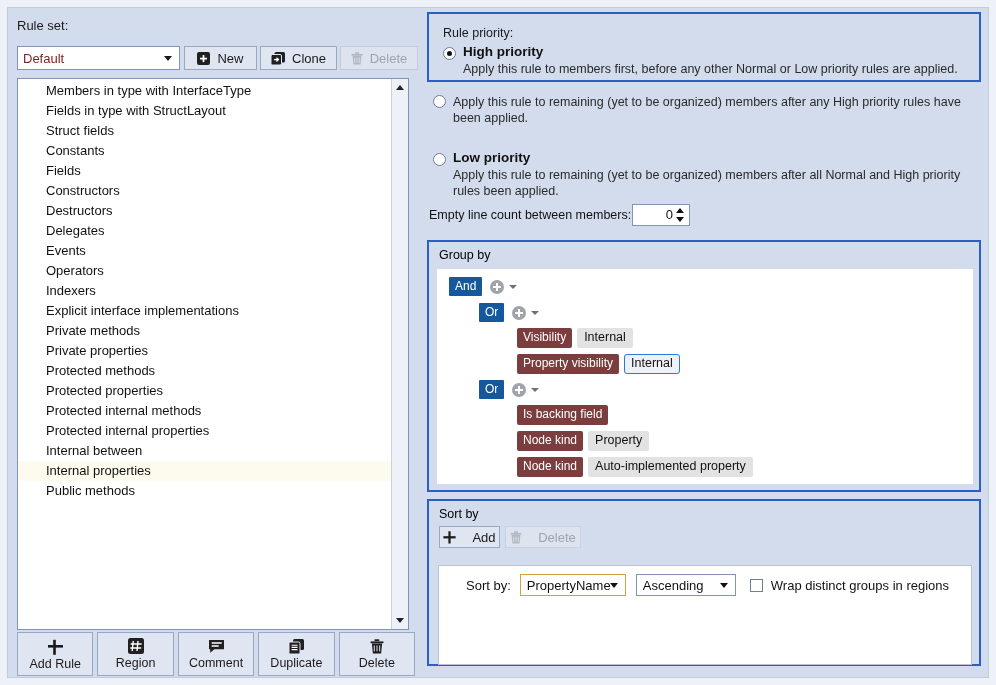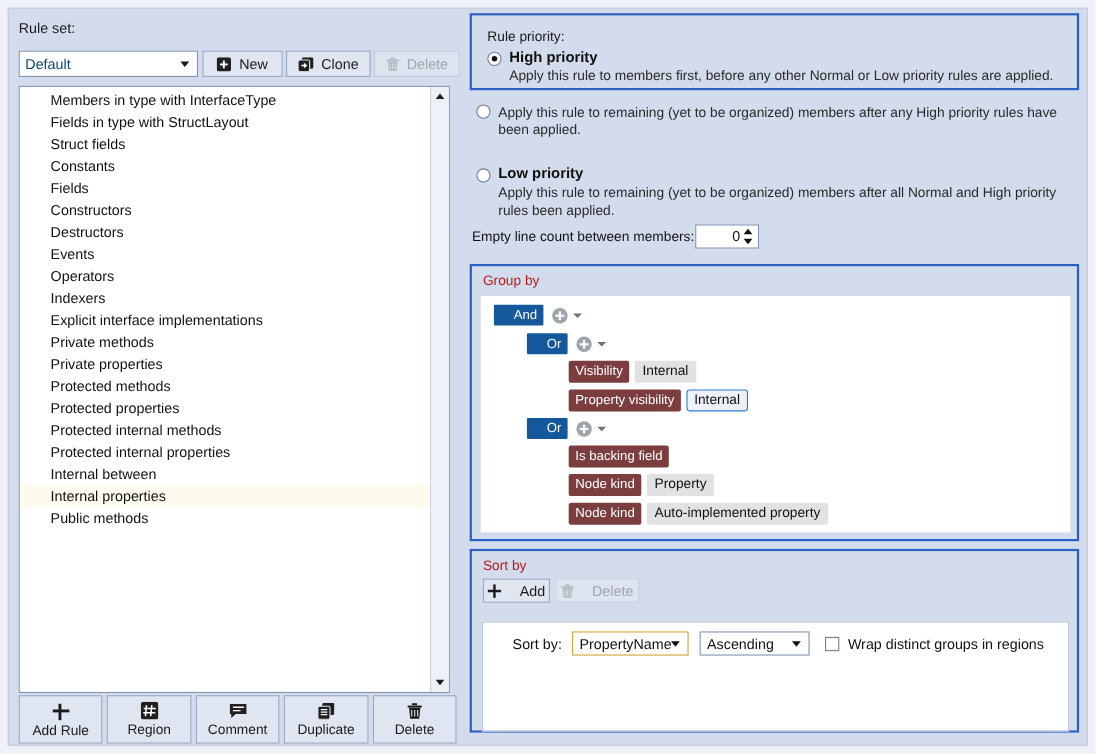--- a/index.html
+++ b/index.html
@@ -31,21 +31,21 @@
   }
   
   .combo {
     position: absolute;
     left: 9px; top: 38px;
     width: 163px; height: 24px;
     background: #ffffff;
     border: 1px solid #8294b4;
     box-sizing: border-box;
     display: flex; align-items: center;
-    font-size: 13px; color: #0c4a6e;
+    font-size: 13px; color: #7f1d1d;
     padding-left: 5px;
     cursor: default;
   }
   .combo .caret {
     position: absolute; right: 7px; top: 9px;
     width: 0; height: 0;
     border-left: 4.5px solid transparent;
     border-right: 4.5px solid transparent;
     border-top: 5px solid #1a1a1a;
   }
@@ -215,33 +215,33 @@
   #groupby-panel {
     position: absolute;
     left: 8px; top: 232px;
     width: 554px; height: 252px;
     border: 2px solid #2b5fc4;
     box-sizing: border-box;
     background: #d3dced;
   }
   .panel-title {
     position: absolute; left: 10px; top: 6px;
-    font-size: 12.5px; color: #b91c1c;
+    font-size: 12.5px; color: #000000;
   }
   #groupby-canvas {
     position: absolute; left: 8px; top: 27px;
     width: 536px; height: 215px;
     background: #ffffff;
     box-sizing: border-box;
   }
   .node-row { position: absolute; display: flex; align-items: center; }
   .op-chip {
     background: #15599c; color: #fff;
     font-size: 12px; line-height: 16px;
-    padding: 1px 6px 2px 18px;
+    padding: 1px 6px 2px 6px;
     border-radius: 1px;
     cursor: default;
   }
   .plus-icon {
     width: 14px; height: 14px; border-radius: 50%;
     background: #9fa4ab;
     margin-left: 8px;
     position: relative;
     cursor: default;
   }
@@ -392,20 +392,21 @@
 
     <div id="listbox">
       <div id="list-items">
           <div class="list-item">Members in type with InterfaceType</div>
           <div class="list-item">Fields in type with StructLayout</div>
           <div class="list-item">Struct fields</div>
           <div class="list-item">Constants</div>
           <div class="list-item">Fields</div>
           <div class="list-item">Constructors</div>
           <div class="list-item">Destructors</div>
+          <div class="list-item">Delegates</div>
           <div class="list-item">Events</div>
           <div class="list-item">Operators</div>
           <div class="list-item">Indexers</div>
           <div class="list-item">Explicit interface implementations</div>
           <div class="list-item">Private methods</div>
           <div class="list-item">Private properties</div>
           <div class="list-item">Protected methods</div>
           <div class="list-item">Protected properties</div>
           <div class="list-item">Protected internal methods</div>
           <div class="list-item">Protected internal properties</div>

